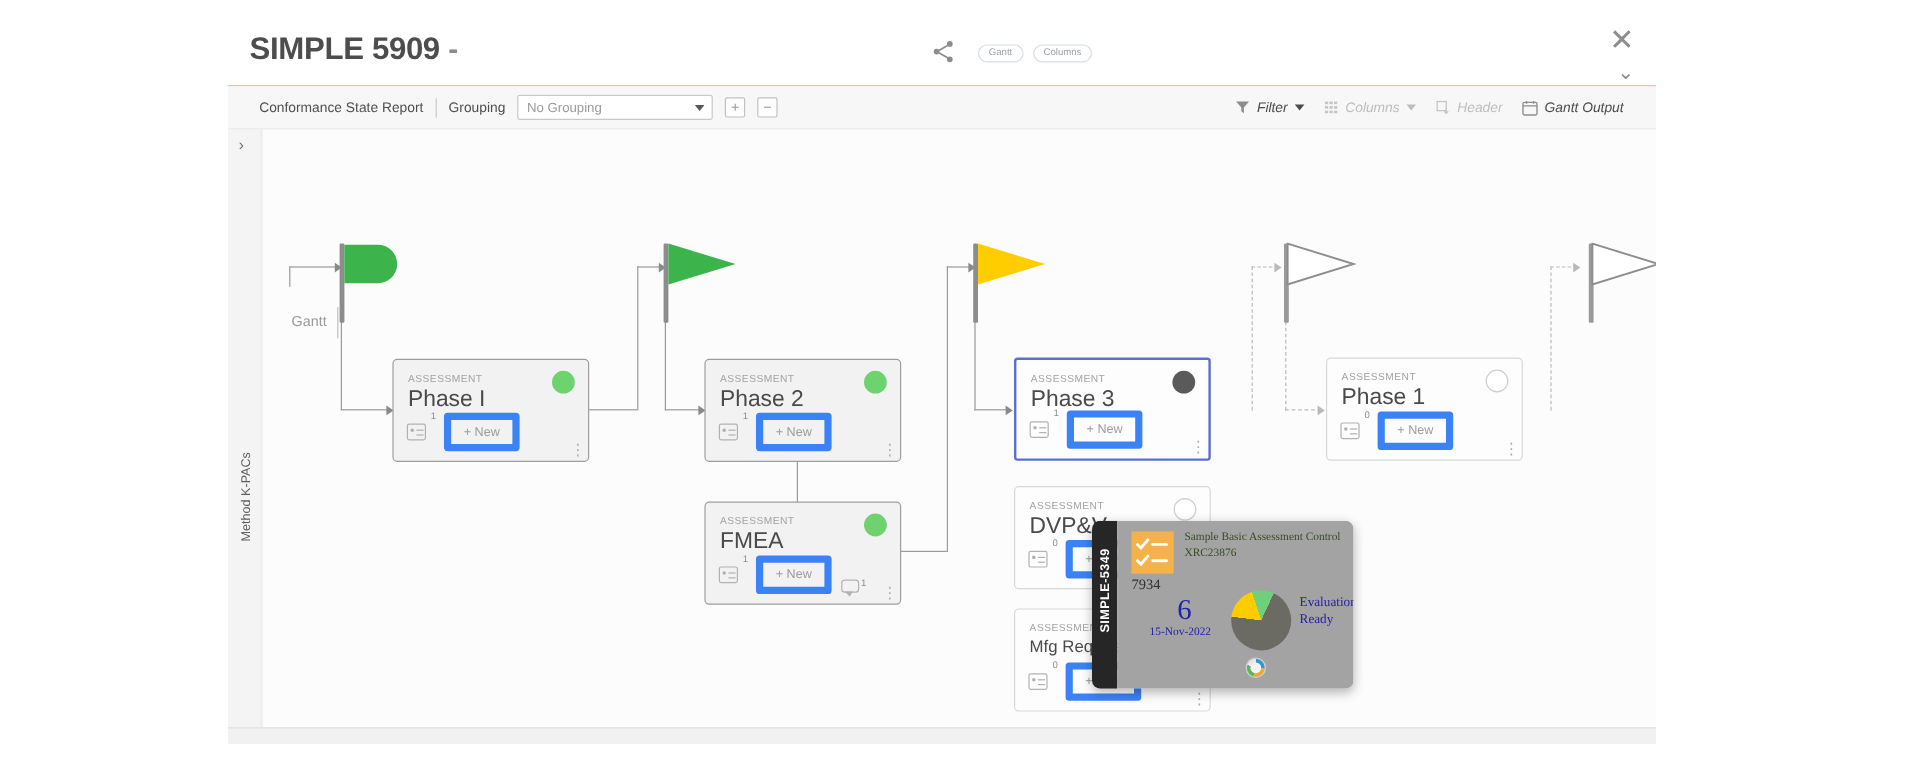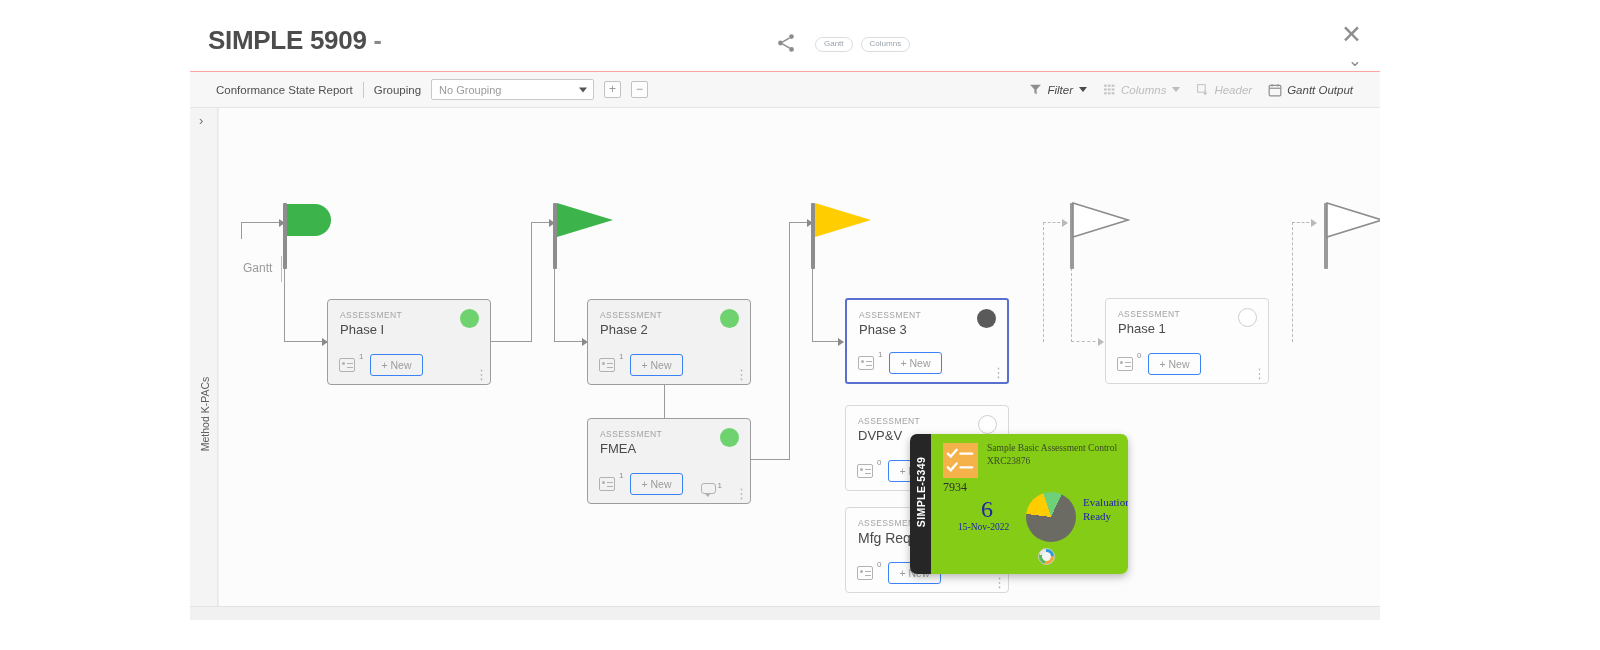--- a/index.html
+++ b/index.html
@@ -181,21 +181,21 @@
   .card.selected {
     background: #fdfdfd;
     border: 2px solid #5b6fcf; border-radius: 3px;
   }
   .card-type {
     position: absolute; left: 12px; top: 10px;
     font-size: 8.5px; letter-spacing: 0.4px; color: #a3a3a3;
   }
   .card-title {
     position: absolute; left: 12px; top: 22px;
-    font-size: 13px; color: #4a4a4a; white-space: nowrap;
+    font-size: 19px; color: #4a4a4a; white-space: nowrap;
   }
   .card-title.sm { font-size: 14px; }
   .status-dot {
     position: absolute; right: 11px; top: 9px;
     width: 19px; height: 19px; border-radius: 50%;
   }
   .dot-green { background: #6ed36e; }
   .dot-dark  { background: #5a5a5a; }
   .dot-empty { background: #ffffff; border: 1px solid #cfcfcf; }
 
@@ -211,21 +211,21 @@
     content: ""; position: absolute; left: 2px; top: 3px;
     width: 3px; height: 3px; border-radius: 50%; background: #b2b2b2;
   }
   .mini-ico::after {
     content: ""; position: absolute; left: 7px; top: 4px;
     width: 6px; height: 1.2px; background: #b2b2b2;
     box-shadow: 0 4px 0 #b2b2b2;
   }
   .sup { font-size: 8px; color: #8e8e8e; align-self: flex-start; margin-top: -2px; }
   .new-btn {
-    border: 1px solid #3b82f6; border-radius: 3px;
+    border: 6px solid #3b82f6; border-radius: 3px;
     font-size: 10.5px; color: #9c9c9c;
     padding: 4px 10px; background: transparent;
     margin-left: 3px; cursor: pointer; white-space: nowrap;
   }
   .kebab {
     position: absolute; right: 2px; bottom: 4px;
     font-size: 13px; color: #aeaeae; letter-spacing: 0; cursor: pointer;
     line-height: 11px;
   }
   .comment-ico {
@@ -279,21 +279,21 @@
     width: 21px; background: #262626;
     position: relative; flex: none;
   }
   .tt-rail-txt {
     position: absolute; left: -36px; top: 52px;
     width: 94px; text-align: center;
     transform: rotate(-90deg);
     color: #fff; font-size: 10.5px; font-weight: bold;
     letter-spacing: 0.4px; white-space: nowrap;
   }
-  .tt-body { flex: 1; background: #84cc16; position: relative; }
+  .tt-body { flex: 1; background: #a3a3a3; position: relative; }
   .tt-check {
     position: absolute; left: 12px; top: 9px;
     width: 35px; height: 35px; background: #f6b24a;
   }
   .tt-name {
     position: absolute; left: 56px; top: 9px; right: 4px;
     font-size: 9.5px; color: #3b4a26; line-height: 1.25;
     font-family: "Liberation Serif", serif;
   }
   .tt-code {

